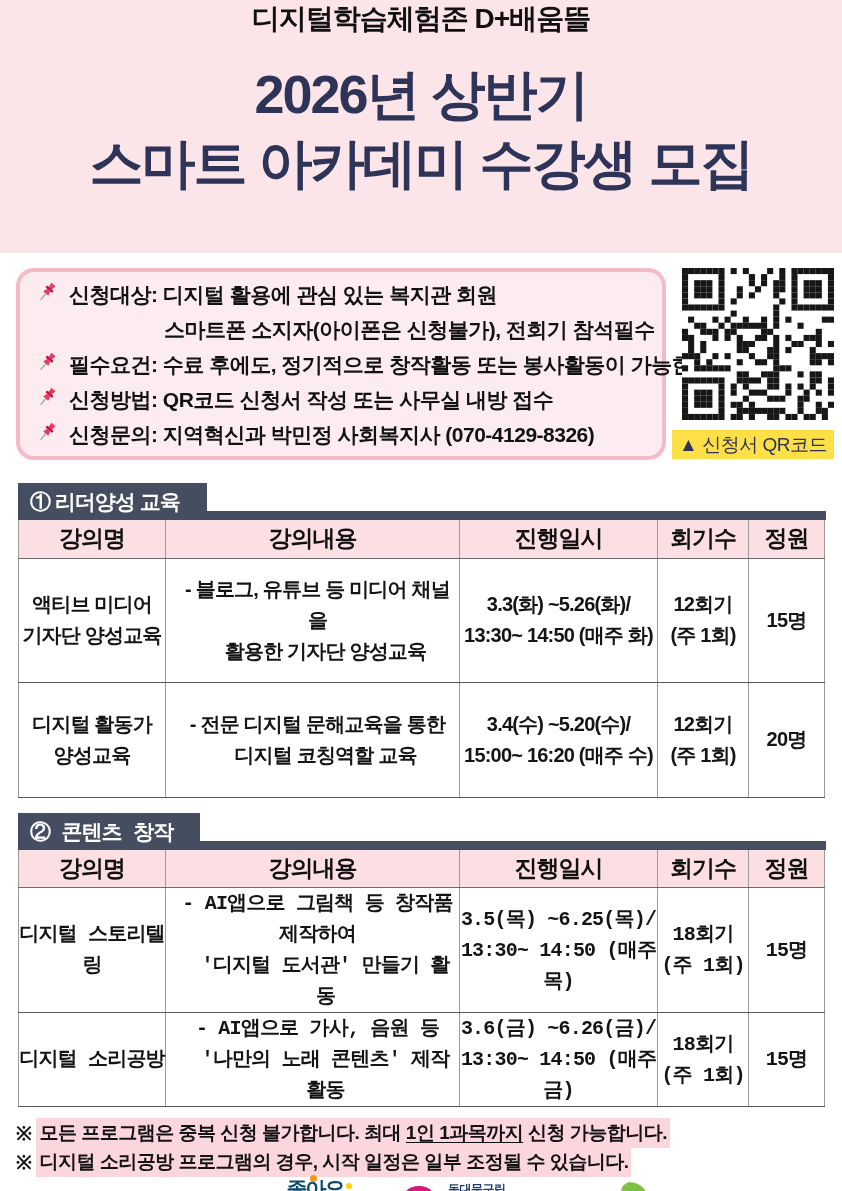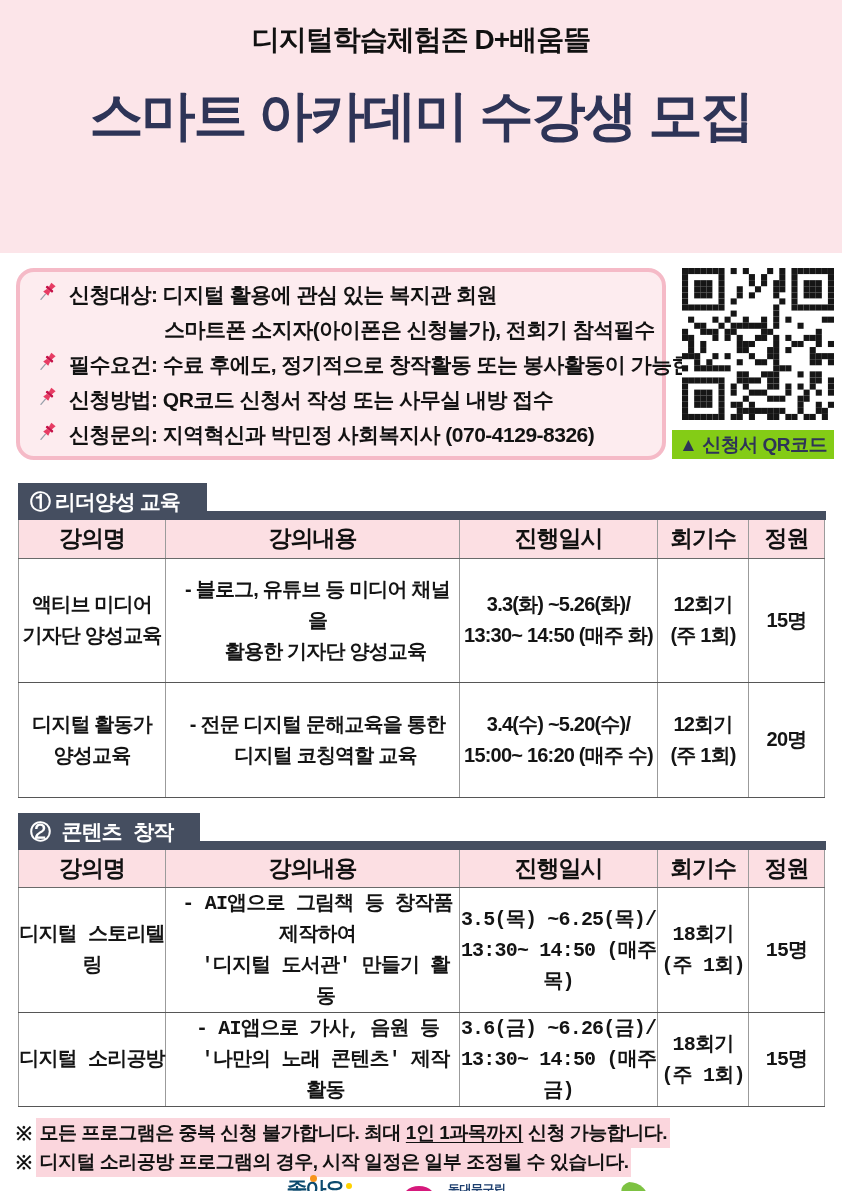--- a/index.html
+++ b/index.html
@@ -1,36 +1,36 @@
 <!DOCTYPE html>
 <html><head>
 <meta charset="utf-8">
 <style>
   * { margin:0; padding:0; box-sizing:border-box; }
   body { background:#fff; font-family:"Liberation Sans", sans-serif; }
   .page { position:relative; width:842px; height:1191px; background:#fff; overflow:hidden; }
 
   
-  .banner { height:253px; background:#fce5e9; text-align:center; padding-top:21px; }
+  .banner { height:253px; background:#fce5e9; text-align:center; }
   .banner-subtitle { font-size:28px; font-weight:800; color:#111; letter-spacing:-1px; margin-bottom:22px; }
   .banner-title { font-size:54px; font-weight:800; color:#2e3457; letter-spacing:-2px; line-height:1.28; }
 
   
   .info-row { display:flex; margin-top:15px; padding-left:16px; height:192px; }
   .info-box { width:650px; background:#fdecef; border:4px solid #f5bac7; border-radius:18px;
               padding:9px 14px 6px 16px; }
   .info-line { display:flex; height:35px; font-size:21px; font-weight:700;
                color:#121212; letter-spacing:-0.5px; white-space:nowrap; }
   .info-line .pin { width:24px; height:24px; margin-right:9px; flex:0 0 auto; }
   .info-line.indent { padding-left:128px; }
 
   .qr-col { margin-left:6px; width:170px; }
   .qr-box { width:152px; height:152px; margin-left:10px; background:#fff; }
-  .qr-caption { margin-top:6px; width:162px; height:29px; background:#84cc16; color:#2e3457;
-                font-size:19px; font-weight:700; letter-spacing:-0.5px;
+  .qr-caption { margin-top:6px; width:162px; height:29px; background:#fde047; color:#2e3457;
+                font-size:19px; font-weight:400; letter-spacing:-0.5px;
                 display:flex; align-items:center; justify-content:center; }
 
   
   .course-section { margin-top:23px; }
   .course-section + .course-section { margin-top:15px;font-family:Liberation Mono, monospace; }
   .section-header { position:relative; height:37px; }
   .section-bar { position:absolute; left:18px; right:16px; bottom:0; height:9px; background:#454e60; }
   .section-tab { position:absolute; left:18px; top:0; bottom:0; background:#454e60; color:#fff;
                  font-size:21px; font-weight:800; letter-spacing:-1px; padding:5px 27px 0 12px; }
 
@@ -77,20 +77,21 @@
   .logo3 { position:absolute; left:608px; top:2px; }
   .logo3 svg { width:42px; height:42px; }
 </style>
 </head>
 <body>
 
 <div class="page">
 
   <header class="banner">
     <div class="banner-subtitle">디지털학습체험존 D+배움뜰</div>
+    <div class="banner-title">2026년 상반기</div>
     <div class="banner-title">스마트 아카데미 수강생 모집</div>
   </header>
 
   <section class="info-row">
     <div class="info-box">
       <div class="info-line">
         <svg class="pin" viewBox="0 0 24 24">
             <g transform="rotate(40 12 10)">
               <path d="M9.2 1.5 h5.6 l-0.9 5 h-3.8 z" fill="#e73c63"></path>
               <rect x="7.6" y="6.3" width="8.8" height="2.6" rx="1.2" fill="#c5134a"></rect>

